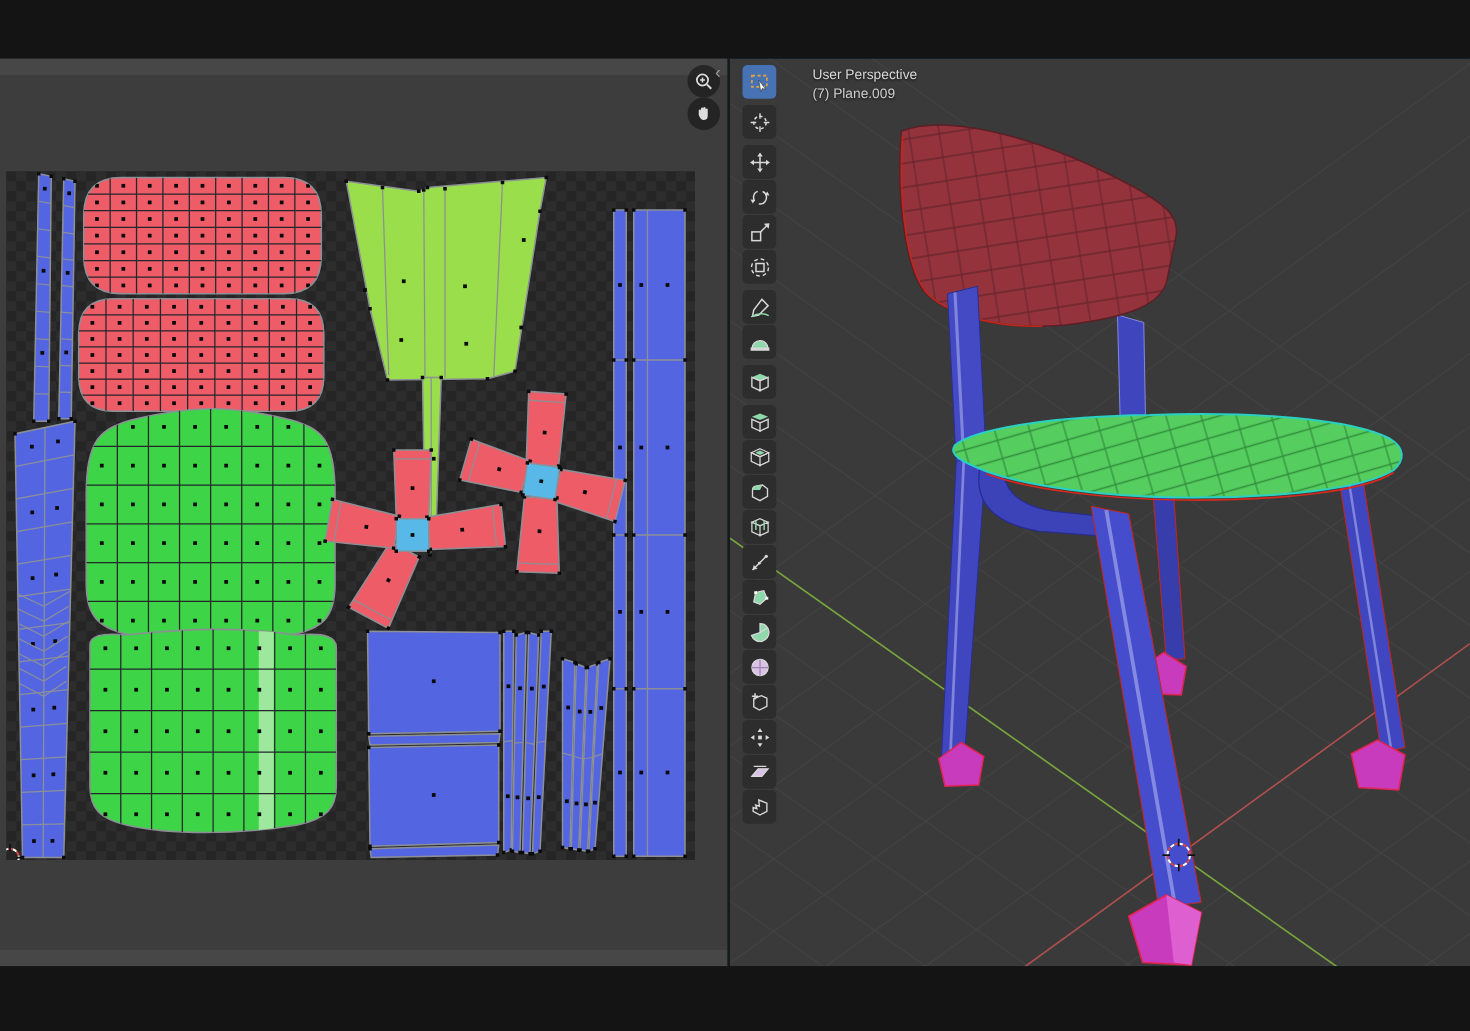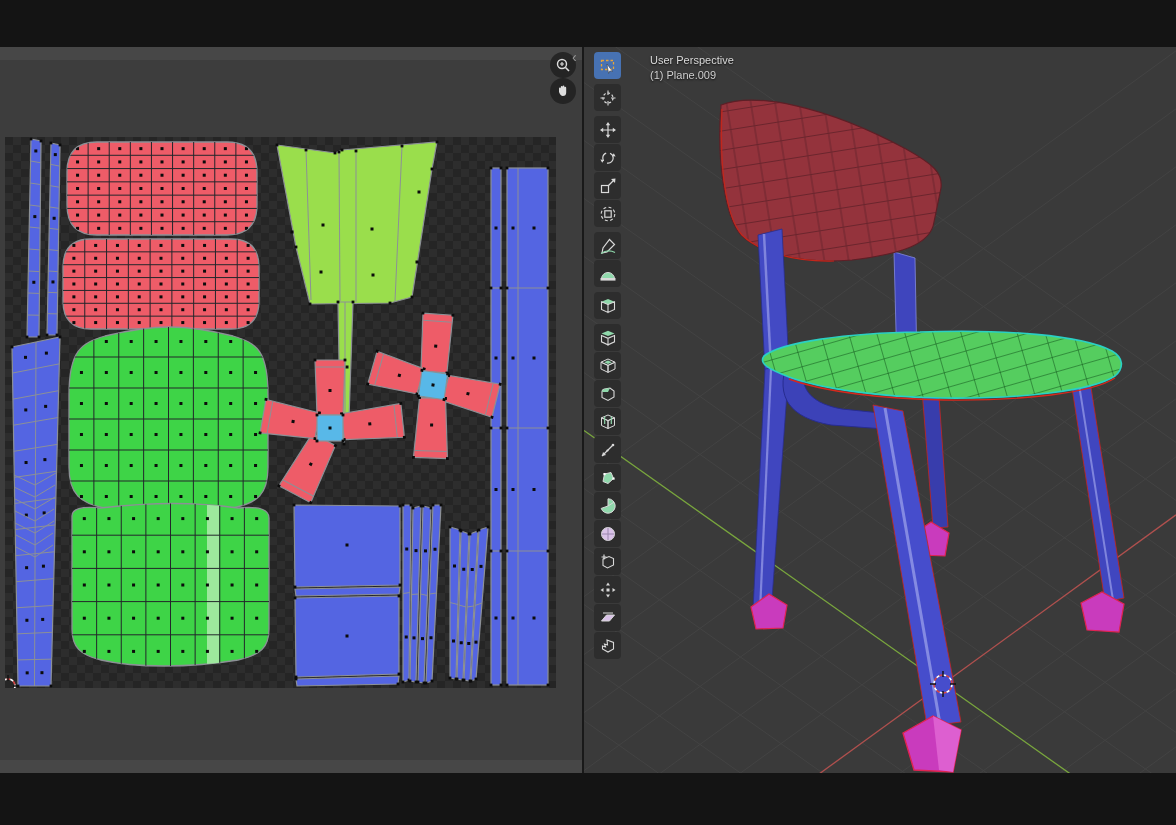--- a/index.html
+++ b/index.html
@@ -786,21 +786,21 @@
           <path d="M205,332 C240,345 300,352 360,353 C440,354 508,346 531,331" fill="none" stroke="#d8291c" stroke-width="1.4"></path>
         </g>
         <g>
           <circle cx="359" cy="637" r="9" fill="none" stroke="#ffffff" stroke-width="1.6" stroke-dasharray="3.5 3.5"></circle>
           <circle cx="359" cy="637" r="9" fill="none" stroke="#d64545" stroke-width="1.6" stroke-dasharray="3.5 3.5" stroke-dashoffset="3.5"></circle>
           <path d="M346,637 H352 M366,637 H372 M359,624 V630 M359,644 V650" stroke="#101010" stroke-width="1.4" fill="none"></path>
         </g>
       </svg>
     <div class="vp-header">
       <div class="vh1">User Perspective</div>
-      <div class="vh2">(1) Plane.009</div>
+      <div class="vh2">(7) Plane.009</div>
     </div>
     <div id="toolbar">
         <div class="tool active" title="Select Box">
           <svg width="16" height="16" viewBox="0 0 16 16">
             <rect x="1.5" y="2.5" width="12" height="9" fill="none" stroke="#e3a43c" stroke-width="1.3" stroke-dasharray="2.5 2"></rect>
             <path d="M7 6 L12.5 13.5 L9.8 12.8 L8.6 15.3 Z" fill="#fff" stroke="#333" stroke-width=".5"></path>
           </svg>
         </div>
         <div class="tool gap" title="Cursor">
           <svg width="16" height="16" viewBox="0 0 16 16">

